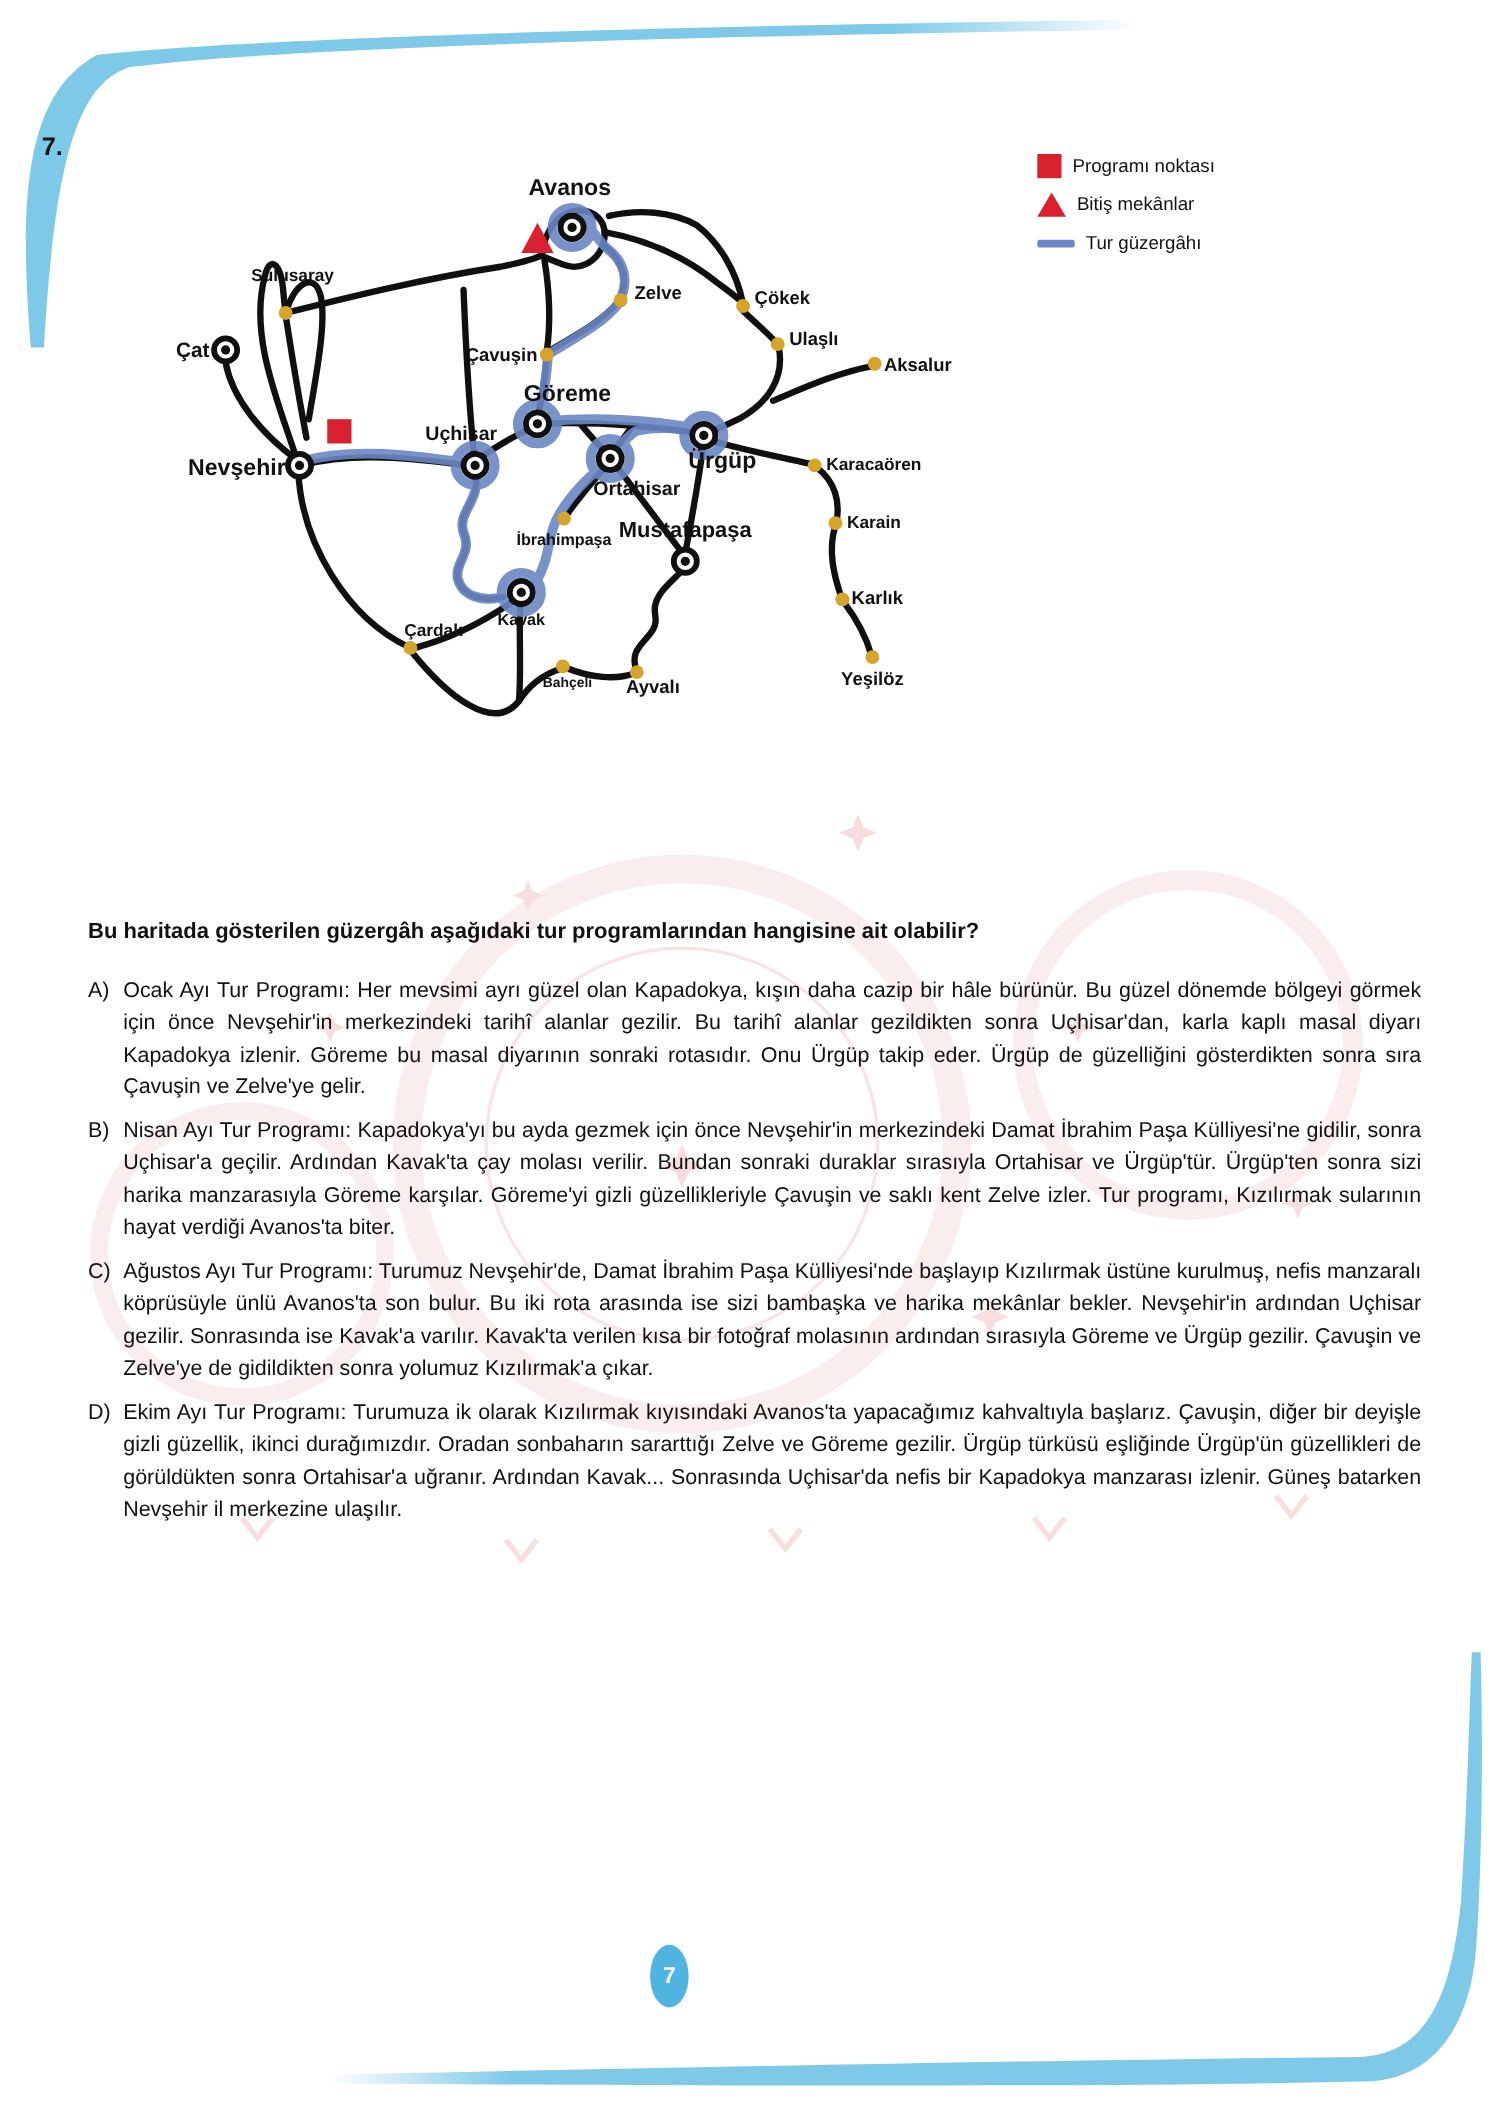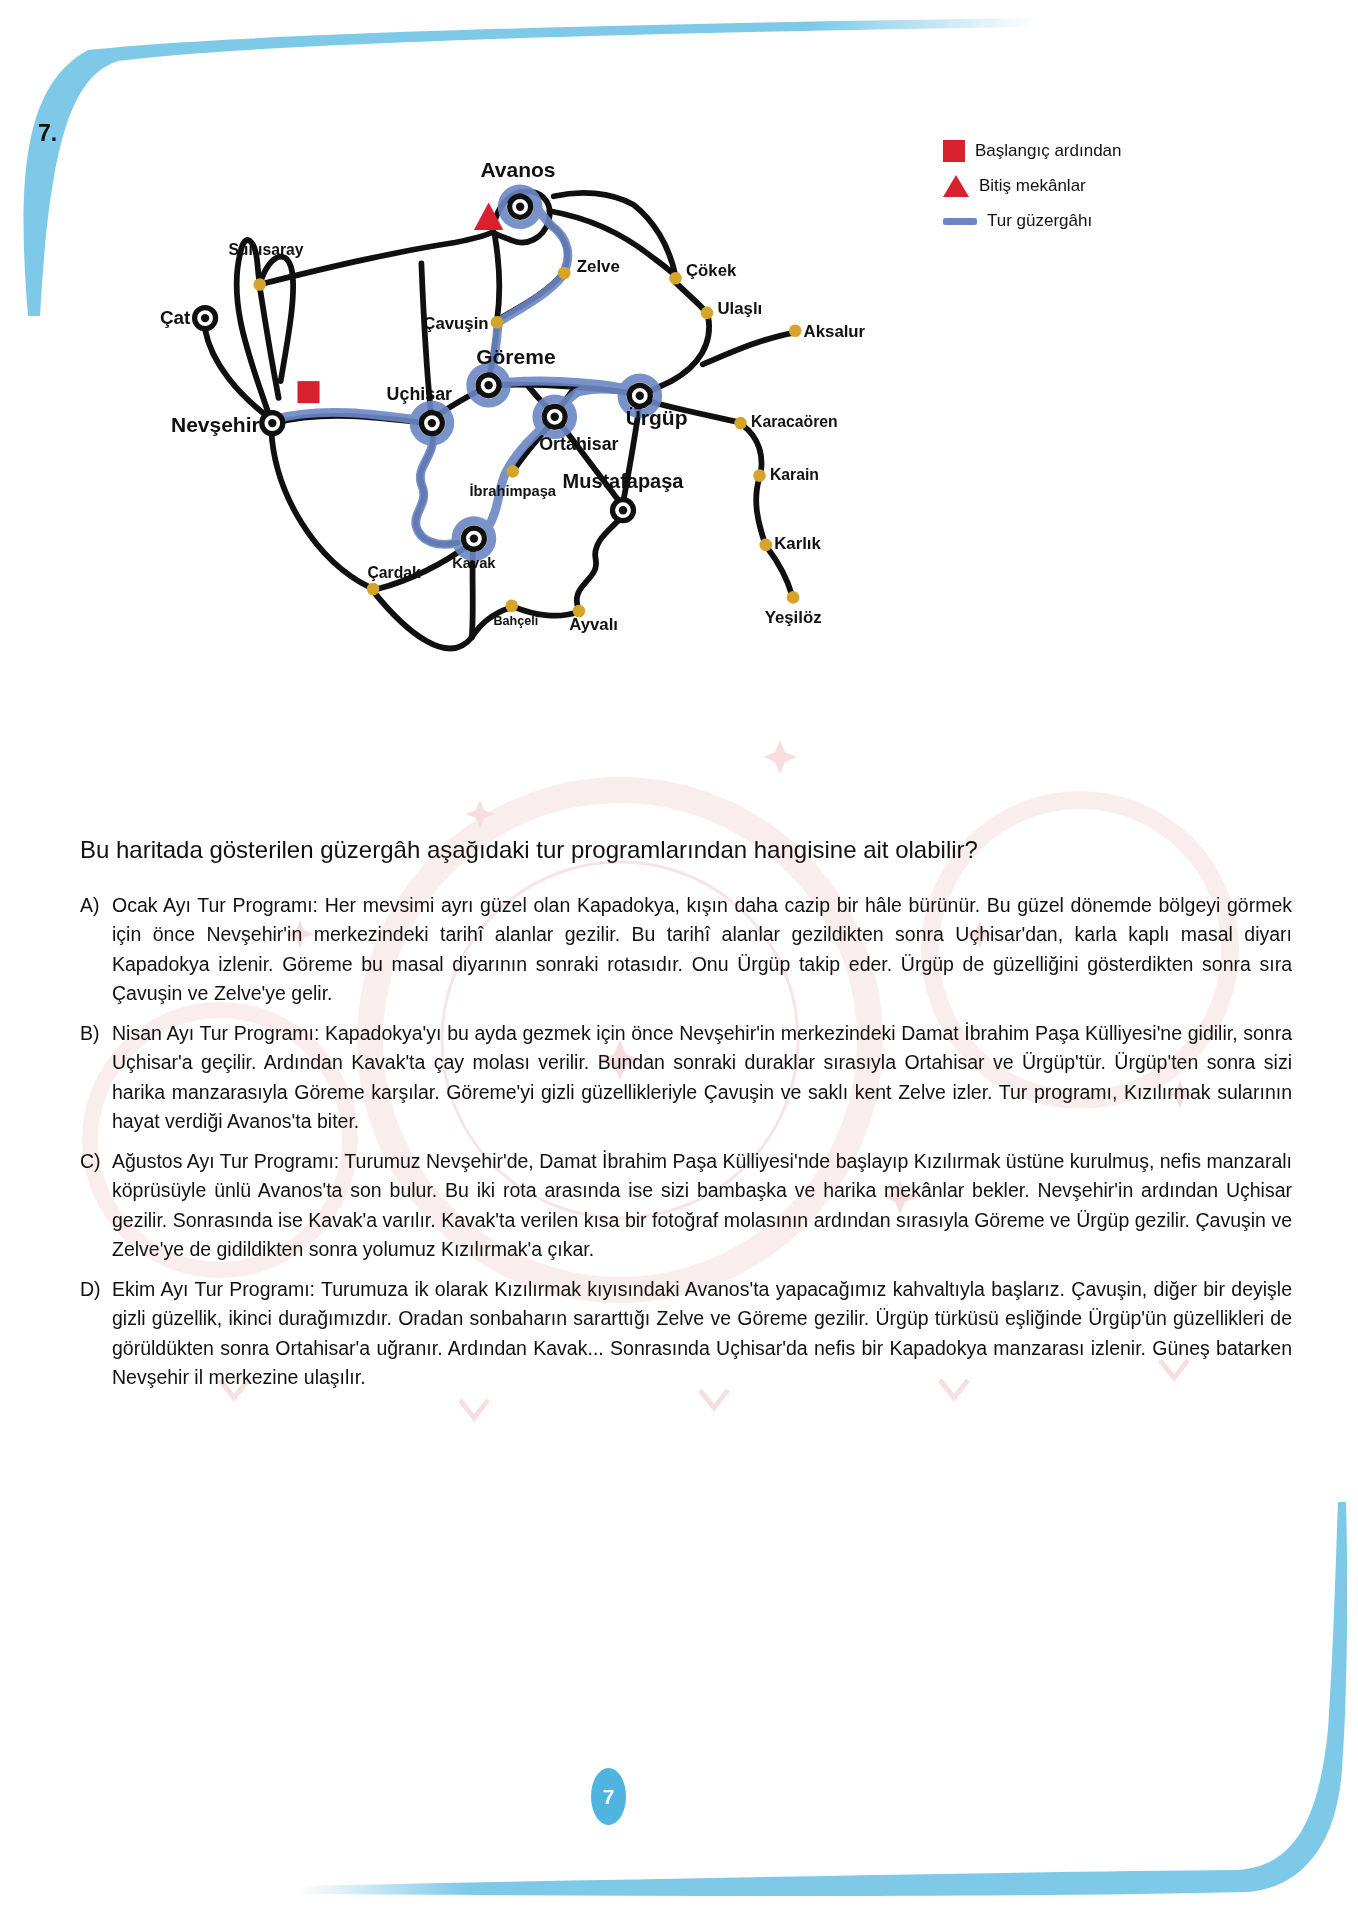--- a/index.html
+++ b/index.html
@@ -22,21 +22,21 @@
   .legend{
     position:absolute;left:943px;top:138px;
     display:flex;flex-direction:column;gap:9px;
     font-size:17px;
   }
   .legend-row{display:flex;align-items:center;gap:10px;height:26px;}
   .sym-square{width:22px;height:22px;background:#d8202f;display:inline-block;}
   .sym-triangle{width:0;height:0;border-left:13px solid transparent;border-right:13px solid transparent;border-bottom:22px solid #d8202f;display:inline-block;}
   .sym-line{width:34px;height:7px;background:#6b87c5;border-radius:2px;display:inline-block;}
   .qa-block{position:absolute;left:80px;top:834px;width:1212px;}
-  .question-text{font-size:24px;font-weight:normal;line-height:1.3;}
+  .question-text{font-size:20px;font-weight:bold;line-height:1.3;}
   .options{margin-top:26px;}
   .option{display:flex;margin-bottom:11px;font-size:19.5px;line-height:1.5;}
   .option-letter{flex:0 0 32px;}
   .option-text{flex:1;text-align:justify;}
   .page-number-badge{
     position:absolute;left:591px;top:1768px;
     width:35px;height:57px;border-radius:50%;
     background:#4fb5e0;color:#fff;
     display:flex;align-items:center;justify-content:center;
     font-size:21px;font-weight:bold;
@@ -94,21 +94,21 @@
       <path d="M940,760 l14,18 14,-18"></path>
       <path d="M1160,740 l14,18 14,-18"></path>
     </g>
   </svg>
 
   <div class="q-number">7.</div>
 
   <div class="legend">
     <div class="legend-row">
       <span class="sym-square"></span>
-      <span>Başlangıç ardından</span>
+      <span>Programı noktası</span>
     </div>
     <div class="legend-row">
       <span class="sym-triangle"></span>
       <span>Bitiş mekânlar</span>
     </div>
     <div class="legend-row">
       <span class="sym-line"></span>
       <span>Tur güzergâhı</span>
     </div>
   </div>

